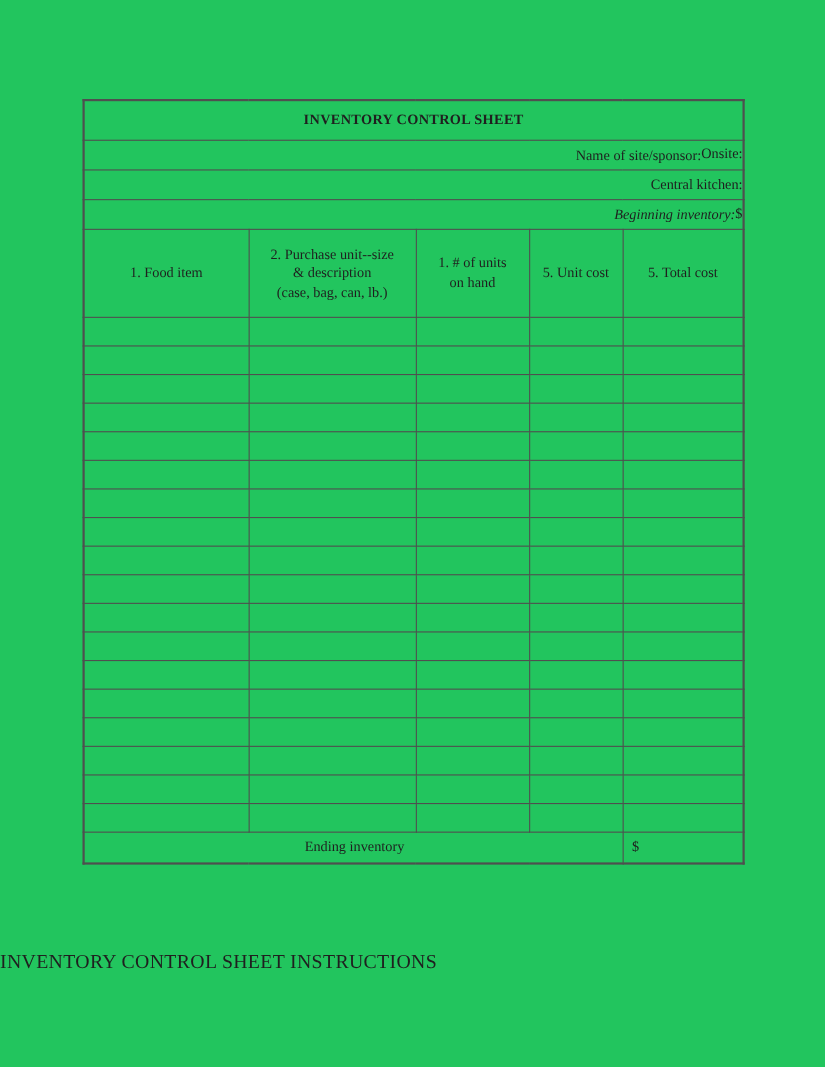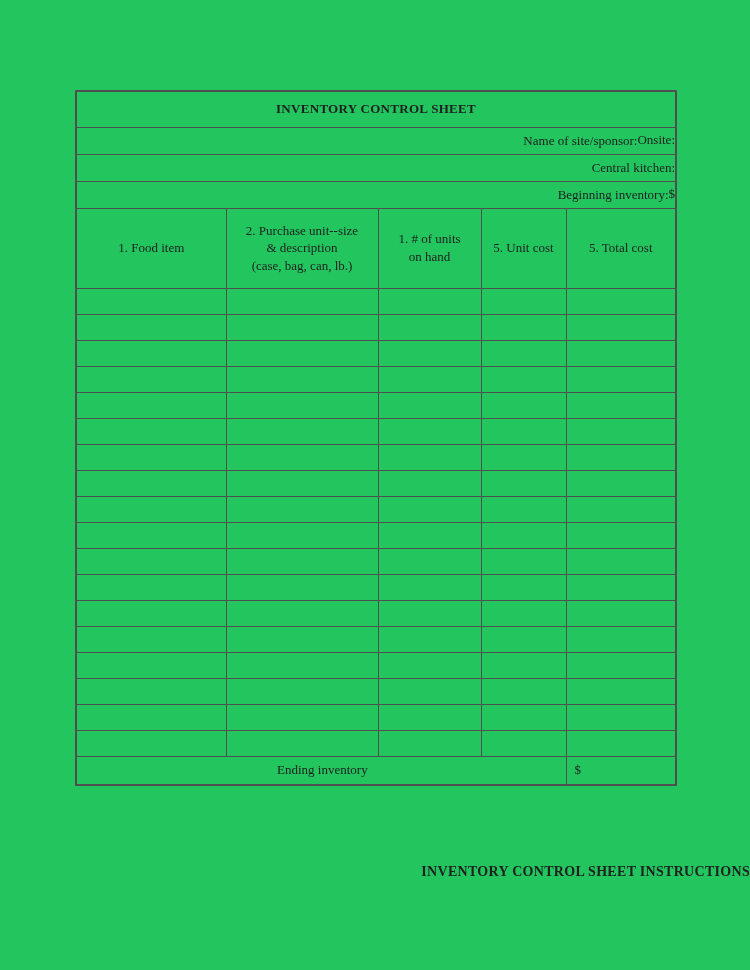--- a/index.html
+++ b/index.html
@@ -41,21 +41,21 @@
   td.info-cell {
     height: 27px;
     padding-left: 9px;
     text-align: right;
     vertical-align: middle;
     margin-left: 28px;
   }
   .inline-label { display: inline-block; vertical-align: middle; }
   .w-site   { width: 284px; }
   .w-period { width: 246px; }
-  .w-begin  { width: 120px; }
+  .w-begin  { width: 120px; font-style: italic; }
   td.header-cell {
     height: 80px;
     text-align: center;
     vertical-align: middle;
     white-space: pre-line;
     line-height: 1.35;
     padding: 2px;
   }
   tr.empty-row td { height: 26px; }
   td.ending-label-cell {
@@ -67,23 +67,23 @@
     height: 29px;
     padding-left: 8px;
     text-align: left;
     vertical-align: middle;
   }
   .instructions-heading {
     position: absolute;
     left: 0;
     top: 864px;
     width: 750px;
-    text-align: right;
-    font-weight: bold;
-    font-size: 14px;
+    text-align: left;
+    font-weight: normal;
+    font-size: 18px;
     letter-spacing: 0.3px;
     color: #1f1f1f;
   }
 </style>
 </head>
 <body>
 
 <div class="page">
 
   <table class="form-table">

